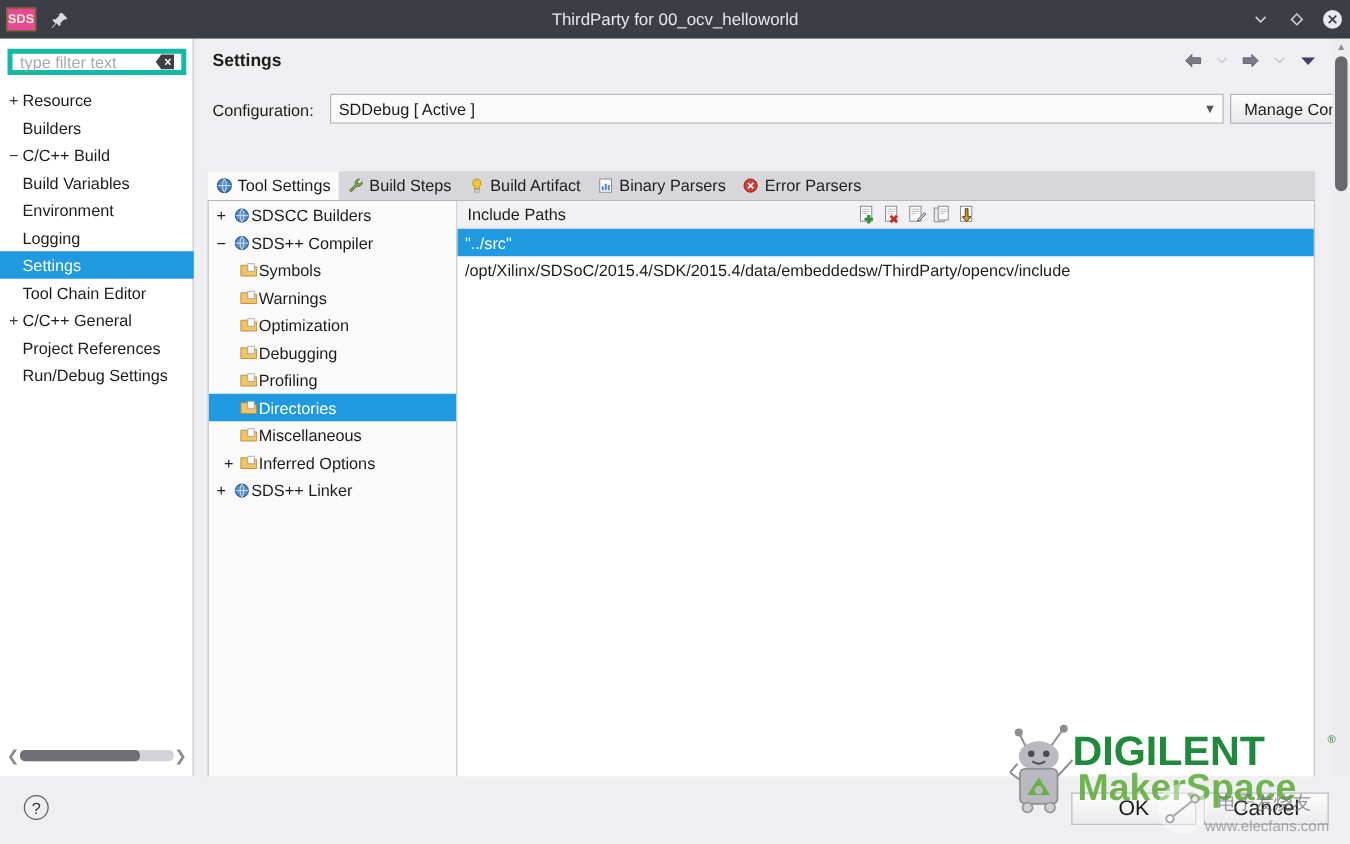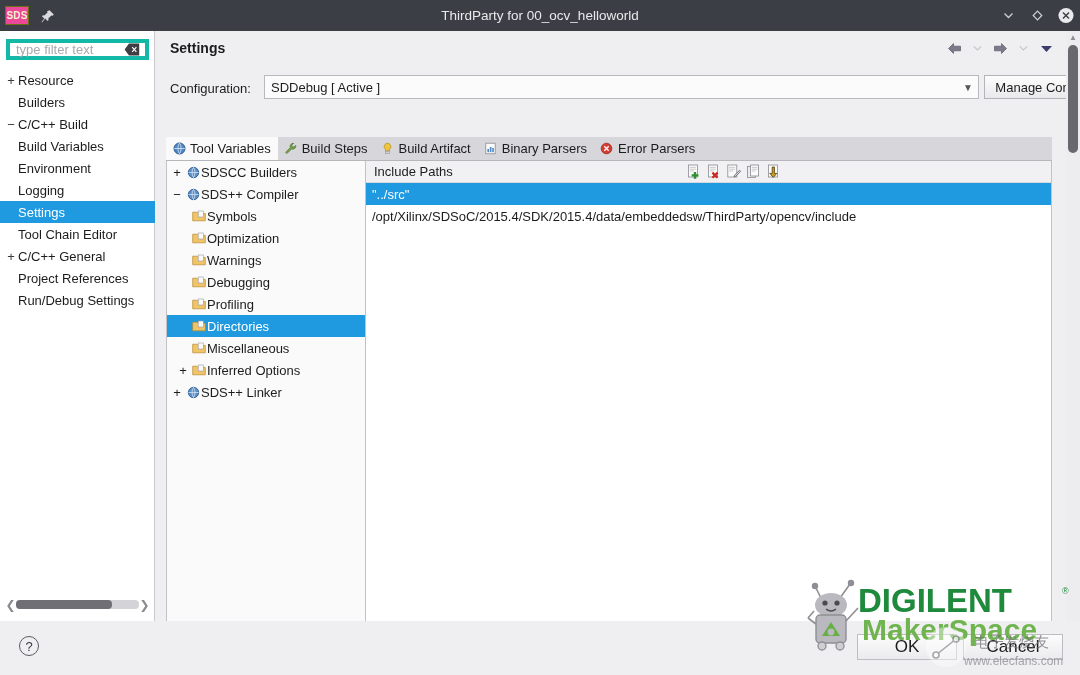--- a/index.html
+++ b/index.html
@@ -304,21 +304,21 @@
     </div>
 
     <div class="tabbar">
       <div class="tab active">
         <span class="tabico">
           <svg width="13" height="13" viewBox="0 0 13 13">
             <circle cx="6.5" cy="6.5" r="5.5" fill="#4f86c6" stroke="#2c5a8e" stroke-width="1"></circle>
             <path d="M1.2 6.5h10.6M6.5 1.1c2 2.4 2 8 0 10.8M6.5 1.1c-2 2.4-2 8 0 10.8" stroke="#dbe8f6" stroke-width=".8" fill="none"></path>
           </svg>
         </span>
-        <span>Tool Variables</span>
+        <span>Tool Settings</span>
       </div>
       <div class="tab">
         <span class="tabico">
           <svg width="13" height="13" viewBox="0 0 13 13">
             <path d="M9.8 1.4a3.1 3.1 0 00-3.5 4.2L1.6 10.3l1.3 1.3 4.7-4.7a3.1 3.1 0 004.2-3.5L10 5.1 8.1 4.7 7.7 2.8z" fill="#7aa64a" stroke="#4d7230" stroke-width=".7"></path>
           </svg>
         </span>
         <span>Build Steps</span>
       </div>
       <div class="tab">
@@ -386,31 +386,31 @@
         <span>Symbols</span>
       </div>
 
       <div class="tt-node tt-d1">
         <span class="ico">
           <svg width="14" height="12" viewBox="0 0 14 12">
               <path d="M.7 2.2h4.6l1.1 1.3h6.9v7.3H.7z" fill="#f0c467" stroke="#b8892c" stroke-width=".7"></path>
               <rect x="6.2" y="1" width="5.2" height="6" fill="#fafafa" stroke="#9a9aa0" stroke-width=".6"></rect>
             </svg>
         </span>
+        <span>Warnings</span>
+      </div>
+
+      <div class="tt-node tt-d1">
+        <span class="ico">
+          <svg width="14" height="12" viewBox="0 0 14 12">
+              <path d="M.7 2.2h4.6l1.1 1.3h6.9v7.3H.7z" fill="#f0c467" stroke="#b8892c" stroke-width=".7"></path>
+              <rect x="6.2" y="1" width="5.2" height="6" fill="#fafafa" stroke="#9a9aa0" stroke-width=".6"></rect>
+            </svg>
+        </span>
         <span>Optimization</span>
-      </div>
-
-      <div class="tt-node tt-d1">
-        <span class="ico">
-          <svg width="14" height="12" viewBox="0 0 14 12">
-              <path d="M.7 2.2h4.6l1.1 1.3h6.9v7.3H.7z" fill="#f0c467" stroke="#b8892c" stroke-width=".7"></path>
-              <rect x="6.2" y="1" width="5.2" height="6" fill="#fafafa" stroke="#9a9aa0" stroke-width=".6"></rect>
-            </svg>
-        </span>
-        <span>Warnings</span>
       </div>
 
       <div class="tt-node tt-d1">
         <span class="ico">
           <svg width="14" height="12" viewBox="0 0 14 12">
               <path d="M.7 2.2h4.6l1.1 1.3h6.9v7.3H.7z" fill="#f0c467" stroke="#b8892c" stroke-width=".7"></path>
               <rect x="6.2" y="1" width="5.2" height="6" fill="#fafafa" stroke="#9a9aa0" stroke-width=".6"></rect>
             </svg>
         </span>
         <span>Debugging</span>

